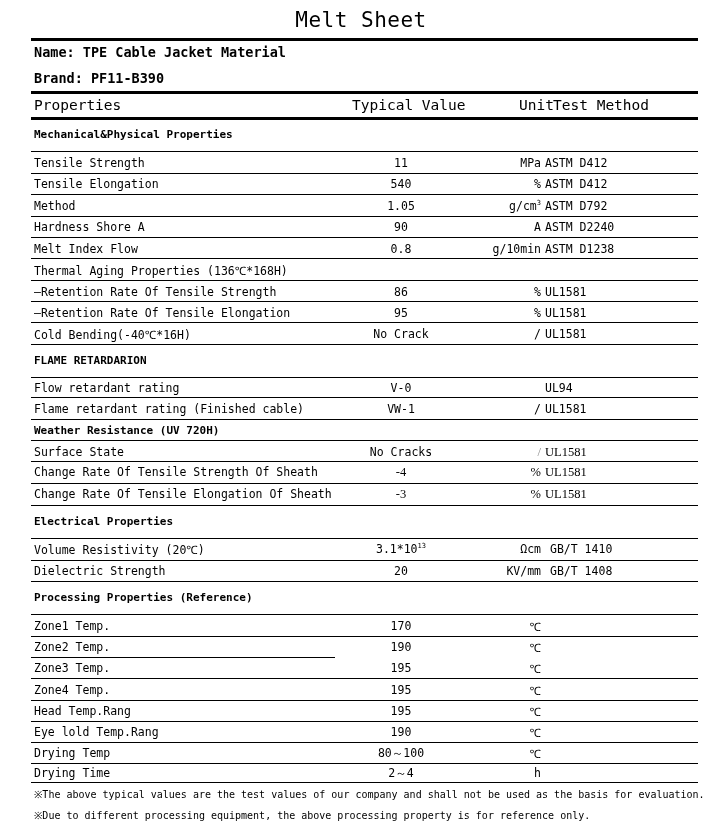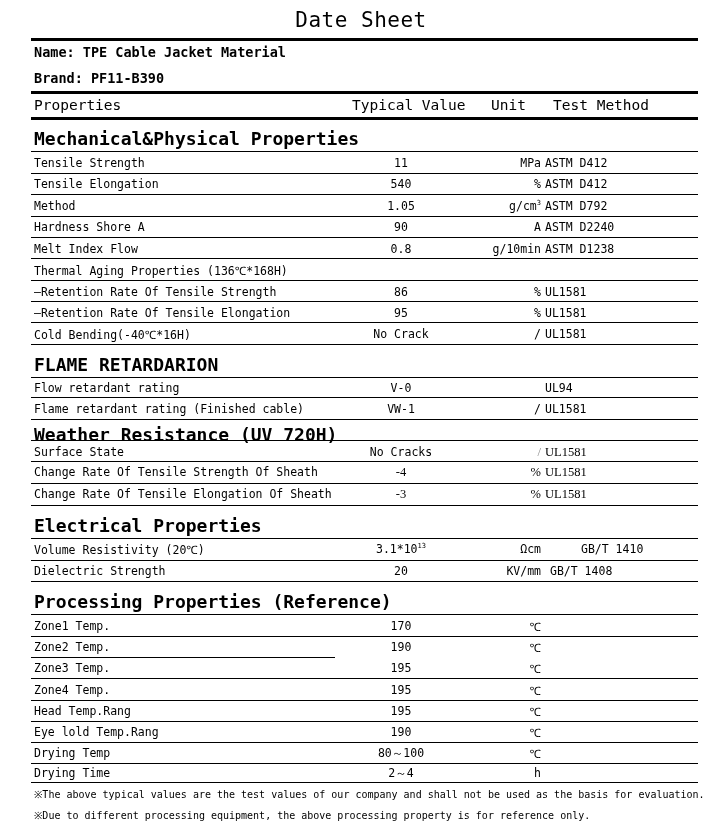--- a/index.html
+++ b/index.html
@@ -5,44 +5,44 @@
   html, body { margin:0; padding:0; background:#fff; }
   body { width:722px; height:839px; position:relative; overflow:hidden; color:#000;
          font-family: "DejaVu Sans Mono", "Liberation Mono", monospace; }
   .title { position:absolute; left:0; width:722px; top:8px; text-align:center;
            font-size:21px; letter-spacing:0.5px; }
   .rule { position:absolute; left:31px; width:667px; background:#000; }
   .thick { height:3px; }
   .thin { height:1px; }
   .hdr { position:absolute; font-weight:bold; font-size:13.5px; }
   .colhdr { position:absolute; font-size:14.5px; }
-  .sect { position:absolute; left:34px; font-weight:bold; font-size:18px; }
+  .sect { position:absolute; left:34px; font-weight:bold; font-size:11px; }
   .row { position:absolute; left:31px; width:667px; font-size:11.5px; }
   .row span { position:absolute; top:0; white-space:nowrap; }
   .c-prop { left:3px;text-align:right; }
   .c-val { left:320px; width:100px; text-align:center; }
   .c-unit { left:440px; width:70px; text-align:right; }
   .c-test { left:514px; }
   .c-test.serif, .c-unit.serif, .c-val.serif { font-family: "Liberation Serif", serif; font-size:12.5px; }
   sup { font-size:7px; vertical-align:super; line-height:0; }
   .note { position:absolute; left:34px; font-size:10px; white-space:nowrap; }
 </style>
 </head>
 <body>
 
-<div class="title">Date Sheet</div>
+<div class="title">Melt Sheet</div>
 <div class="rule thick" style="top:38px"></div>
 
 <div class="hdr" style="left:34px;top:44px">Name: TPE Cable Jacket Material</div>
 <div class="hdr" style="left:34px;top:70px">Brand: PF11-B390</div>
 <div class="rule thick" style="top:91px"></div>
 
 <div class="colhdr" style="left:34px;top:97px">Properties</div>
 <div class="colhdr" style="left:352px;top:97px">Typical Value</div>
-<div class="colhdr" style="left:491px;top:97px">Unit</div>
+<div class="colhdr" style="left:519px;top:97px">Unit</div>
 <div class="colhdr" style="left:553px;top:97px">Test Method</div>
 <div class="rule thick" style="top:117px"></div>
 
 <div class="sect" style="top:128px">Mechanical&amp;Physical Properties</div>
 <div class="rule thin" style="top:151px"></div>
 
 <div class="row" style="top:156px">
   <span class="c-prop">Tensile Strength</span>
   <span class="c-val">11</span>
   <span class="c-unit">MPa</span>
@@ -143,21 +143,21 @@
   <span class="c-test serif">UL1581</span>
 </div>
 <div class="rule thin" style="top:505px"></div>
 
 <div class="sect" style="top:515px">Electrical Properties</div>
 <div class="rule thin" style="top:538px"></div>
 <div class="row" style="top:542px">
   <span class="c-prop">Volume Resistivity (20℃)</span>
   <span class="c-val"><span style="position:static">3.1*10</span><sup>13</sup></span>
   <span class="c-unit">Ωcm</span>
-  <span class="c-test" style="left:550px">GB/T 1410</span>
+  <span class="c-test" style="left:519px">GB/T 1410</span>
 </div>
 <div class="rule thin" style="top:560px"></div>
 <div class="row" style="top:564px">
   <span class="c-prop">Dielectric Strength</span>
   <span class="c-val">20</span>
   <span class="c-unit">KV/mm</span>
   <span class="c-test" style="left:519px">GB/T 1408</span>
 </div>
 <div class="rule thin" style="top:581px"></div>
 

